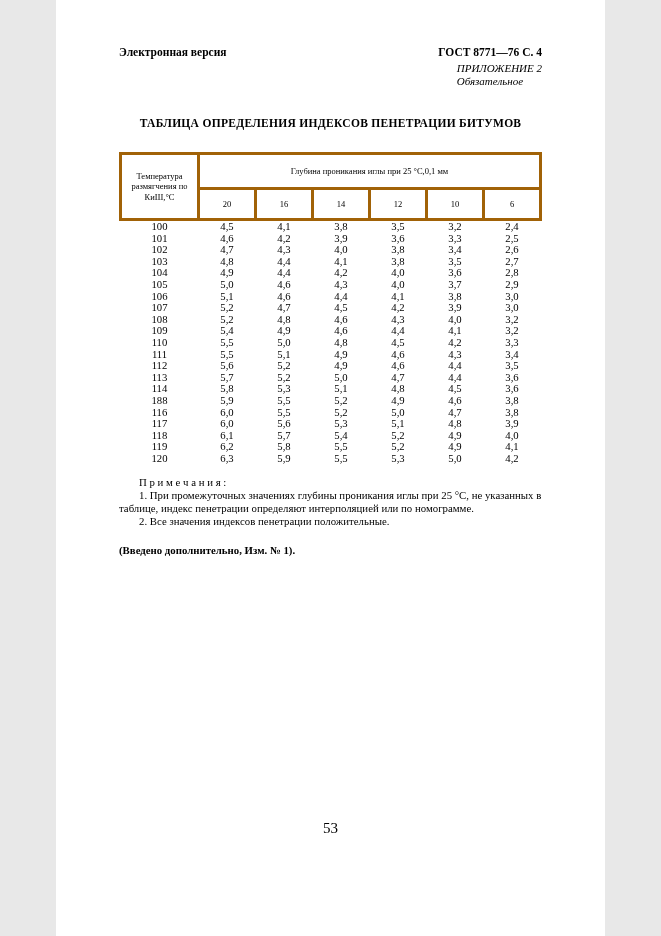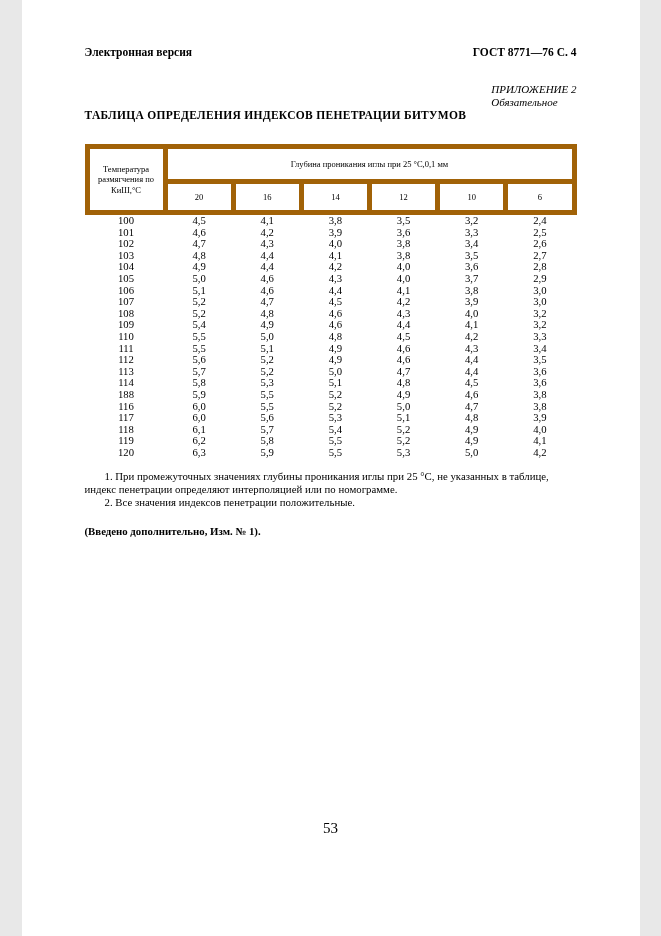--- a/index.html
+++ b/index.html
@@ -1,61 +1,63 @@
 <!DOCTYPE html>
 <html><head>
 <meta charset="utf-8">
 <style>
   * { margin: 0; padding: 0; box-sizing: border-box; }
   html, body { background: #e8e8e8; }
   body { font-family: "Liberation Serif", "DejaVu Serif", serif; color: #000; }
   .page {
     position: relative;
-    width: 618px;
+    width: 549px;
     height: 936px;
     background: #ffffff;
     margin: 0 auto;
     overflow: hidden;
   }
   .content { padding: 46px 63px 0 63px; }
 
   .top-row {
     display: flex;
     justify-content: space-between;
     font-weight: bold;
     font-size: 11.5px;
   }
 
   .annex {
-    margin-top: 25px;
+    margin-top: 4px;
     display: flex;
     justify-content: flex-end;
   }
   .annex-inner {
     font-style: italic;
     font-size: 11px;
     line-height: 13px;
     text-align: left;
   }
 
   .doc-title {
+    margin-top: 29px;
+    text-align: center;
     font-weight: bold;
     font-size: 11.5px;
     letter-spacing: 0.3px;
   }
 
   table.pen-table {
     width: 100%;
     border-collapse: collapse;
     table-layout: fixed;
     margin-top: 23px;
   }
   table.pen-table col.c-temp { width: 78px; }
   table.pen-table thead th {
-    border: 5px solid #a16207;
+    border: 3px solid #a16207;
     font-weight: normal;
     font-size: 8.5px;
     line-height: 10.5px;
     text-align: center;
     vertical-align: middle;
     padding: 2px 4px;
   }
   table.pen-table thead tr.hdr-span th { height: 35px; }
   table.pen-table thead tr.hdr-sub th { height: 31px; font-family: Liberation Serif, serif; }
   table.pen-table tbody td {
@@ -322,20 +324,21 @@
             <td>5,9</td>
             <td>5,5</td>
             <td>5,3</td>
             <td>5,0</td>
             <td>4,2</td>
           </tr>
         </tbody>
     </table>
 
     <div class="notes">
+      <p class="indent">П р и м е ч а н и я :</p>
       <p class="indent">1. При промежуточных значениях глубины проникания иглы при 25 °С, не указанных в таблице, индекс пенетрации определяют интерполяцией или по номограмме.</p>
       <p class="indent">2. Все значения индексов пенетрации положительные.</p>
     </div>
 
     <div class="amendment">(Введено дополнительно, Изм. № 1).</div>
 
   </div>
 
   <div class="page-number">53</div>
 </div>

